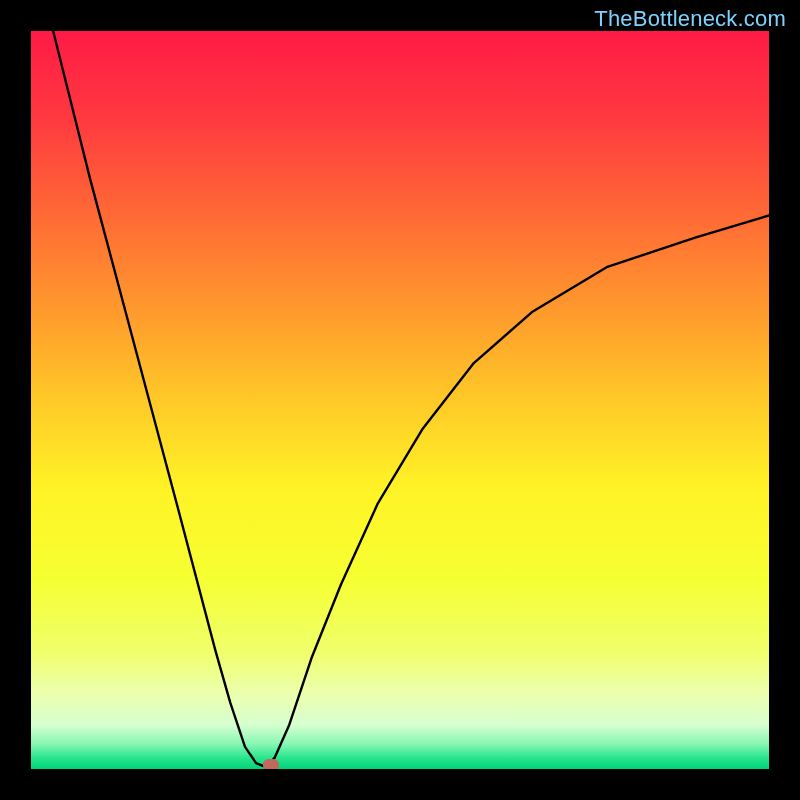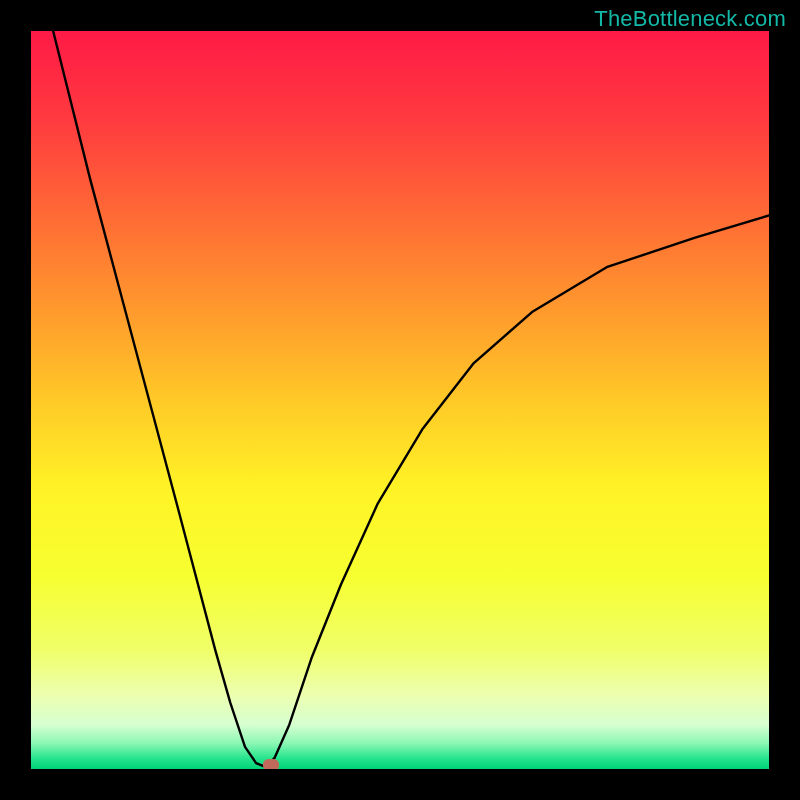--- a/index.html
+++ b/index.html
@@ -23,21 +23,21 @@
     top: 31px;
     width: 738px;
     height: 738px;
     
     overflow: hidden;
   }
   .watermark {
     position: absolute;
     top: 6px;
     right: 14px;
-    color: #14b8a6;
+    color: #7dd3fc;
     font-size: 22px;
     font-weight: 500;
     letter-spacing: 0.2px;
     font-family: Arial, Helvetica, sans-serif;
     user-select: none;
   }
   svg.curve {
     position: absolute;
     left: 0;
     top: 0;

